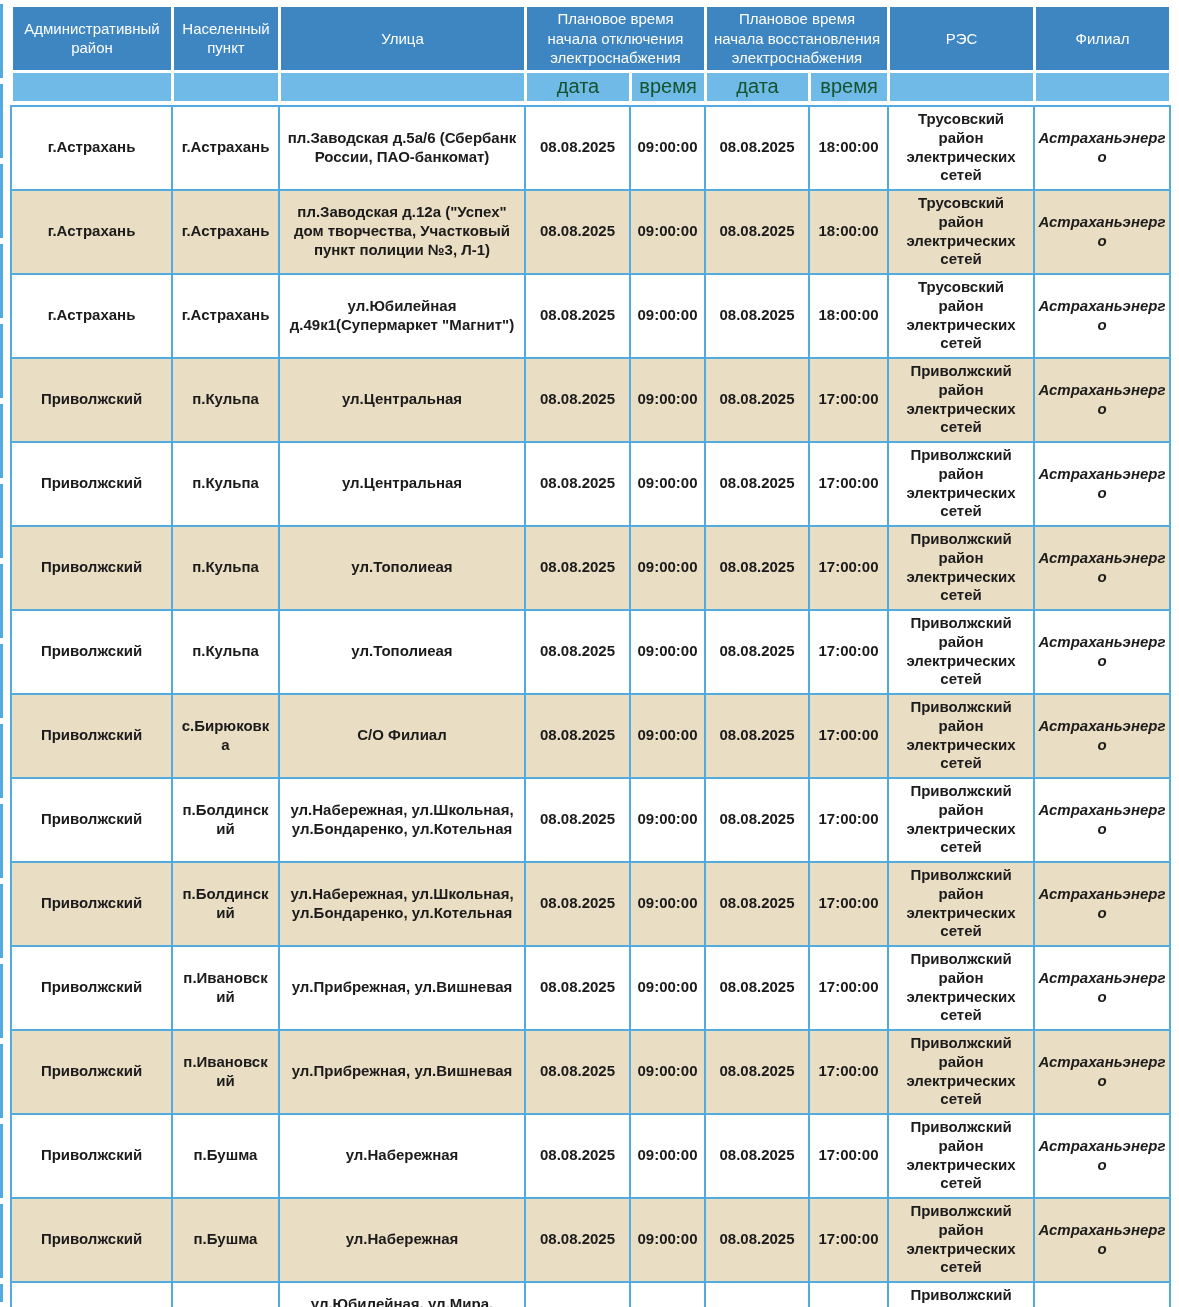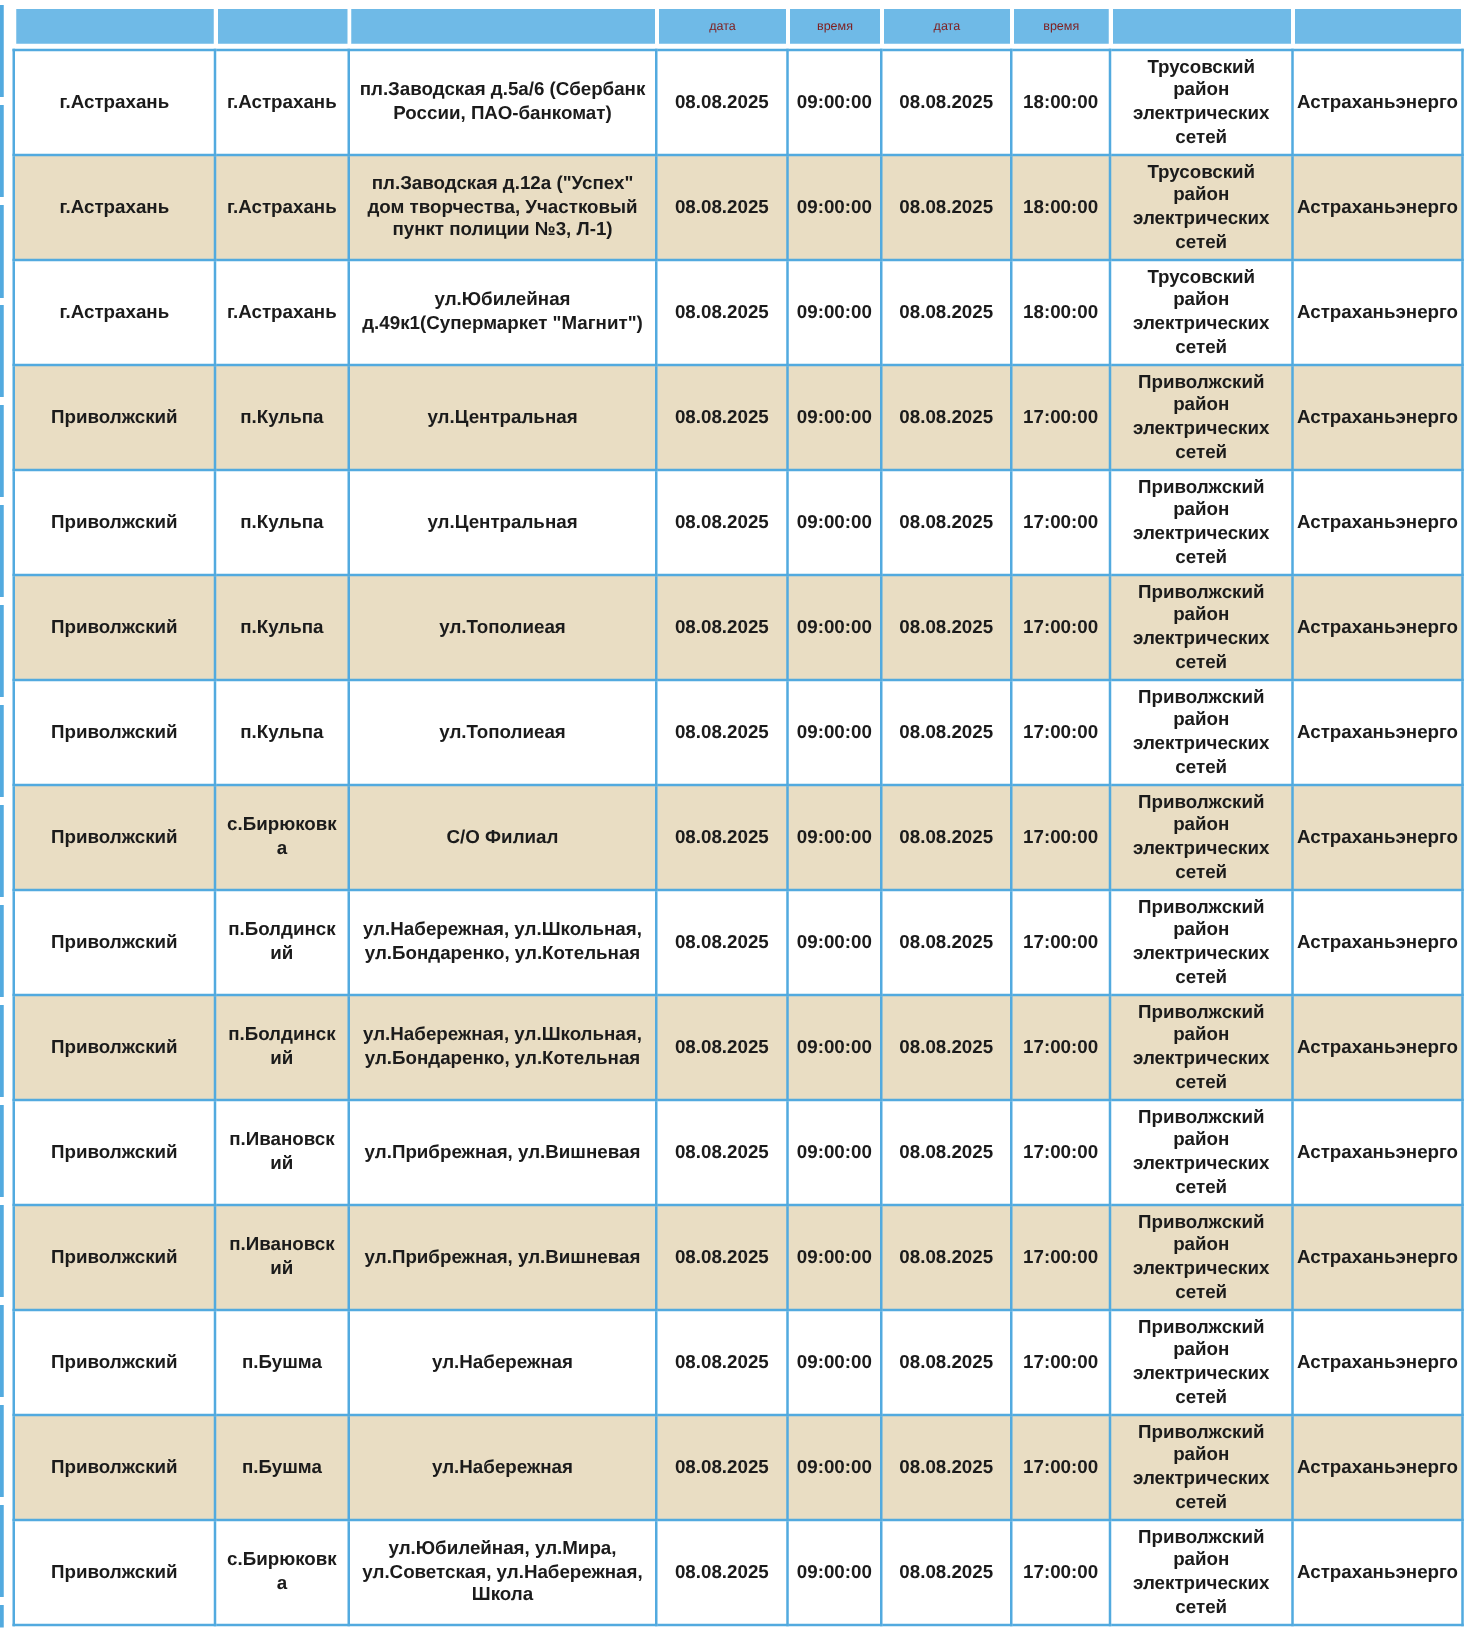--- a/index.html
+++ b/index.html
@@ -46,22 +46,22 @@
   }
   .header-table .main-row th {
     background: #3e86c2;
     color: #ffffff;
     font-size: 15px;
     height: 58px;
     line-height: 1.3;
   }
   .header-table .sub-row th {
     background: #6fbae7;
-    color: #7f1d1d;
-    font-size: 10px;
+    color: #14532d;
+    font-size: 20px;
     height: 24px;
   }
   
   .body-table {
     margin-top: 1px;
     border: 2px solid #52aadf;
   }
   .body-table td {
     border: 2px solid #52aadf;
     height: 76px;
@@ -73,20 +73,21 @@
     color: #1b1b1b;
     line-height: 1.25;
     background: #ffffff;
     word-wrap: break-word;
   }
   .body-table tr:nth-child(even) td {
     background: #e9ddc3;
   }
   .body-table td.branch-cell {
     padding: 3px 2px;
+    font-style: italic;
   }
 </style>
 </head>
 <body>
 
 <div class="page">
   <div class="left-sliver"></div>
 
   <div class="tbl-wrap">
 
@@ -96,20 +97,29 @@
           <col style="width:107px">
           <col style="width:246px">
         <col style="width:105px">
           <col style="width:75px">
           <col style="width:104px">
         <col style="width:79px">
           <col style="width:146px">
           <col style="width:136px">
       </colgroup>
       <tbody>
+          <tr class="main-row">
+        <th>Административный район</th>
+        <th>Населенный пункт</th>
+        <th>Улица</th>
+        <th colspan="2">Плановое время начала отключения электроснабжения</th>
+        <th colspan="2">Плановое время начала восстановления электроснабжения</th>
+        <th>РЭС</th>
+        <th>Филиал</th>
+      </tr>
       <tr class="sub-row">
         <th></th>
         <th></th>
         <th></th>
         <th>дата</th>
         <th>время</th>
         <th>дата</th>
         <th>время</th>
         <th></th>
         <th></th>

